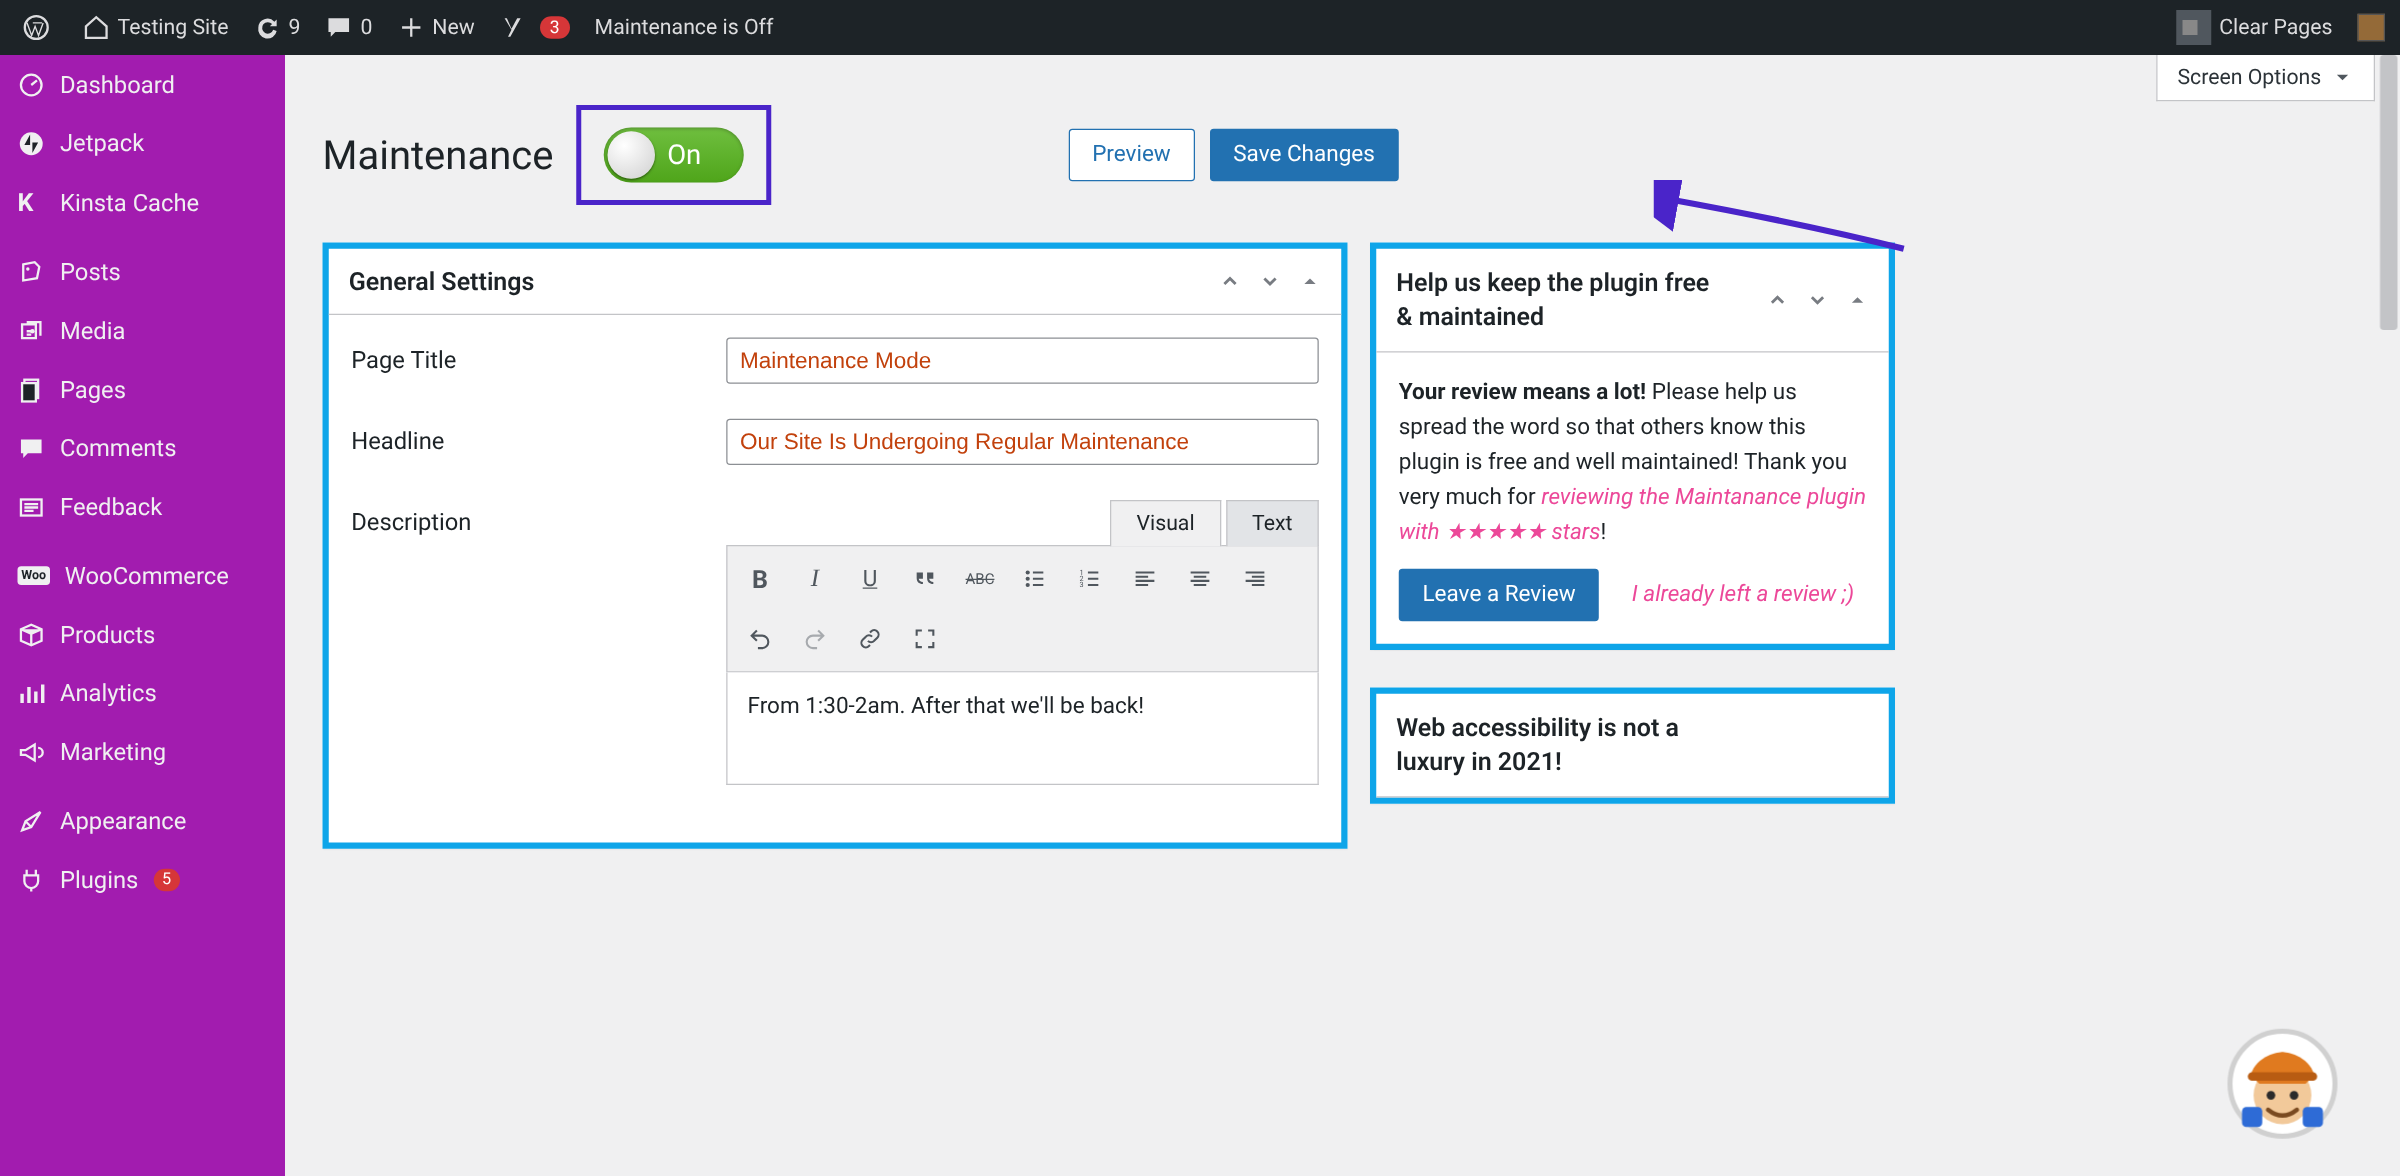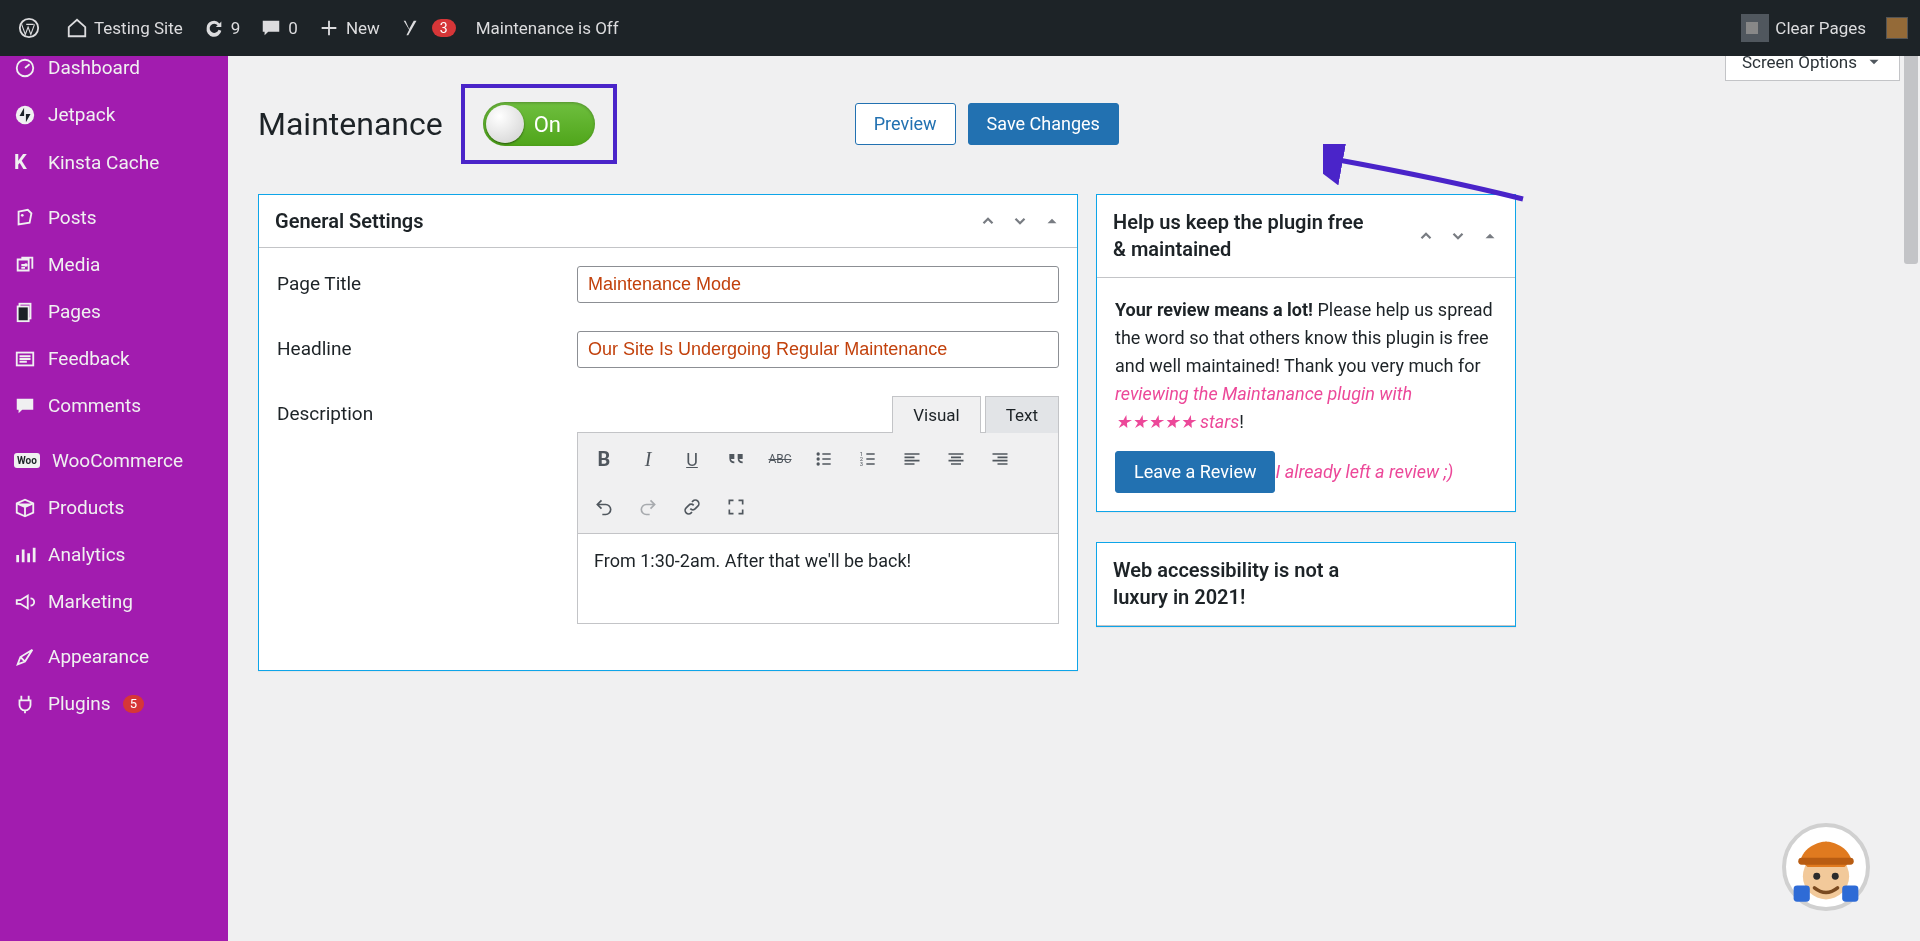--- a/index.html
+++ b/index.html
@@ -8,21 +8,21 @@
     font-family: -apple-system, BlinkMacSystemFont, "Segoe UI", Roboto, Oxygen-Sans, Ubuntu, Cantarell, "Helvetica Neue", sans-serif;
     background: #f0f0f1;
     color: #1d2327;
     font-size: 14px;
     overflow: hidden;
   }
 
   
   #wpadminbar {
     position: fixed; top: 0; left: 0; right: 0;
-    height: 56px;
+    height: 44px;
     background: #1d2327;
     color: #f0f0f1;
     display: flex; align-items: center;
     font-size: 17px;
     padding: 0 8px;
     z-index: 99999;
   }
   #wpadminbar .ab-item {
     display: inline-flex; align-items: center;
     padding: 0 10px; height: 44px;
@@ -122,21 +122,21 @@
   }
   .arrow-annot {
     position: absolute; left: 1095px; top: 100px; pointer-events: none;
   }
 
   .columns { display: flex; gap: 18px; align-items: flex-start; }
   .col-main { flex: 0 0 820px; }
   .col-side { flex: 1; max-width: 420px; }
 
   .postbox {
-    background: #fff; border: 1px solid #0ea5e9;
+    background: #fff; border: 5px solid #0ea5e9;
     box-shadow: 0 1px 1px rgba(0,0,0,.04);
     margin-bottom: 30px;
   }
   .postbox .hndle {
     display: flex; align-items: center; justify-content: space-between;
     padding: 14px 16px; border-bottom: 1px solid #c3c4c7;
     font-size: 20px; font-weight: 600; color: #1d2327;
   }
   .postbox .hndle .hicons { display: flex; gap: 14px; color: #787c82; }
   .postbox .inside { padding: 18px; font-size: 18px; color: #1d2327; }
@@ -165,21 +165,21 @@
     color: #50575e; cursor: pointer; border-radius: 2px;
   }
   .editor-body {
     border: 1px solid #c3c4c7; border-top: none; background: #fff;
     padding: 16px; min-height: 90px; font-size: 18px;
   }
 
   .col-side .inside p { margin-bottom: 16px; line-height: 1.55; font-size: 18px;}
   .col-side a { color: #ec4899; text-decoration: none; cursor:pointer;font-style:italic;}
 
-  .review-actions { display: flex; align-items: baseline; flex-wrap: wrap;}
+  .review-actions { display: flex; align-items: baseline; gap: 26px; flex-wrap: wrap;}
 
   
   .mascot {
     position: fixed; right: 50px; bottom: 30px;
     width: 88px; height: 88px; border-radius: 50%;
     background: #fff; border: 4px solid #d0d0d0;
     display:flex; align-items:center; justify-content:center;
     z-index: 500;
   }
 
@@ -290,30 +290,30 @@
   </li>
   <li>
     <svg class="ic" viewBox="0 0 24 24">
         <rect x="6" y="3" width="12" height="16" fill="none" stroke="currentColor" stroke-width="2"></rect>
         <rect x="4" y="6" width="12" height="16" fill="#1d2327" stroke="currentColor" stroke-width="2"></rect>
       </svg>
     <span>Pages</span>
   </li>
   <li>
     <svg class="ic" viewBox="0 0 24 24">
+        <path d="M3 4h18v12H9l-4 4V16H3z" fill="currentColor"></path>
+      </svg>
+    <span>Comments</span>
+  </li>
+  <li>
+    <svg class="ic" viewBox="0 0 24 24">
         <rect x="3" y="5" width="18" height="14" fill="none" stroke="currentColor" stroke-width="2"></rect>
         <path d="M6 9h12M6 12h12M6 15h8" stroke="currentColor" stroke-width="2"></path>
       </svg>
     <span>Feedback</span>
-  </li>
-  <li>
-    <svg class="ic" viewBox="0 0 24 24">
-        <path d="M3 4h18v12H9l-4 4V16H3z" fill="currentColor"></path>
-      </svg>
-    <span>Comments</span>
   </li>
   <li class="sep"></li>
   <li>
     <span style="background:#f0f0f1;color:#1d2327;font-size:10px;font-weight:700;border-radius:3px;padding:2px 3px;text-align:center;">Woo</span>
     <span>WooCommerce</span>
   </li>
   <li>
     <svg class="ic" viewBox="0 0 24 24">
         <path d="M3 7l9-4 9 4v10l-9 4-9-4z" fill="none" stroke="currentColor" stroke-width="2"></path>
         <path d="M3 7l9 4 9-4M12 11v10" stroke="currentColor" stroke-width="2"></path>

